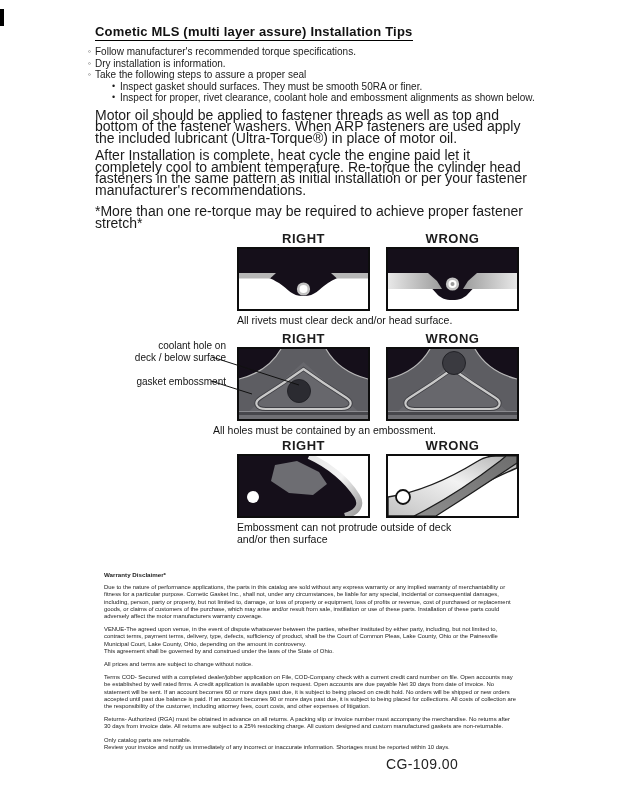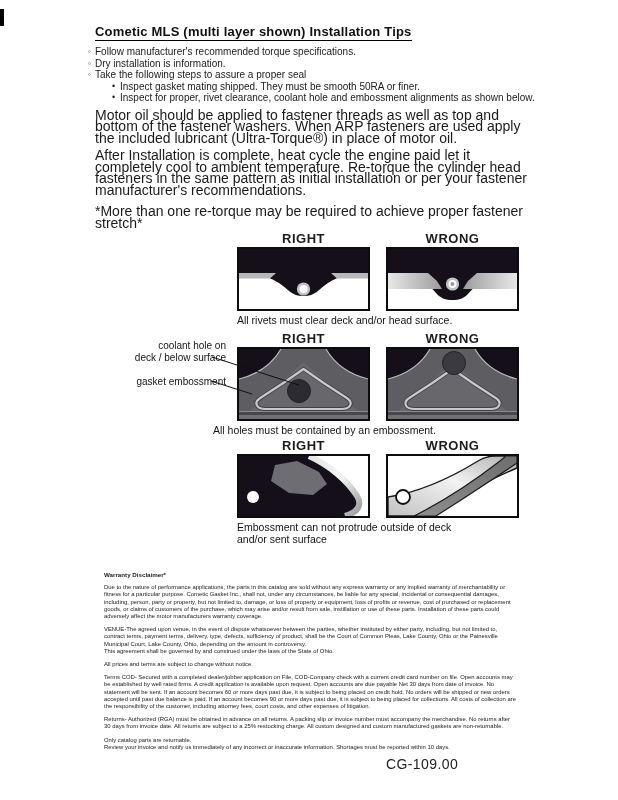--- a/index.html
+++ b/index.html
@@ -48,38 +48,38 @@
   .legal p.tight { margin-bottom:0; }
   .footer-num { position:absolute; left:386px; top:756px; font-size:14px; letter-spacing:0.4px; color:#222; }
 </style>
 </head>
 <body>
 
 <div class="page">
   <div class="print-mark"></div>
 
   <div class="content">
-    <h1 class="title">Cometic MLS (multi layer shown) Installation Tips</h1>
+    <h1 class="title">Cometic MLS (multi layer assure) Installation Tips</h1>
 
     <div class="bullets">
       <div class="b1">
         <span class="m1">◦</span>
         <span>Follow manufacturer's recommended torque specifications.</span>
       </div>
       <div class="b1">
         <span class="m1">◦</span>
         <span>Dry installation is information.</span>
       </div>
       <div class="b1">
         <span class="m1">◦</span>
         <span>Take the following steps to assure a proper seal</span>
       </div>
       <div class="b2">
         <span class="m2">•</span>
-        <span>Inspect gasket mating shipped.  They must be smooth 50RA or finer.</span>
+        <span>Inspect gasket should surfaces.  They must be smooth 50RA or finer.</span>
       </div>
       <div class="b2">
         <span class="m2">•</span>
         <span>Inspect for proper, rivet clearance, coolant hole and embossment alignments as shown below.</span>
       </div>
     </div>
 
     <p class="para">Motor oil should be applied to fastener threads as well as top and bottom of the fastener washers. When ARP fasteners are used apply the included lubricant (Ultra-Torque®) in place of motor oil.</p>
     <p class="para">After Installation is complete, heat cycle the engine paid let it completely cool to ambient temperature. Re-torque the cylinder head fasteners in the same pattern as initial installation or per your fastener manufacturer's recommendations.</p>
     <p class="para note">*More than one re-torque may be required to achieve proper fastener stretch*</p>
@@ -215,21 +215,21 @@
           </defs>
           <rect x="0" y="0" width="129" height="60" fill="#ffffff"></rect>
           <path d="M0,60 V41 C33,36 64,21 90,5 C96,1 102,0 108,0 H129 V12 C98,25 60,46 35,60 Z" fill="url(#g-silver2)" stroke="#1b1b1b" stroke-width="1.4"></path>
           <path d="M26,60 C58,44 90,22 112,5 L118,0 H129 V7 C102,25 70,46 48,60 Z" fill="url(#g-dark1)" stroke="#1b1b1b" stroke-width="1.2"></path>
           <circle cx="15" cy="41" r="7" fill="#ffffff" stroke="#111" stroke-width="1.8"></circle>
         </svg>
       </div>
     </div>
     <div class="cap">
       <div>Embossment can not protrude outside of deck</div>
-      <div>and/or sent surface</div>
+      <div>and/or then surface</div>
     </div>
   </div>
 
   <div class="legal">
     <div class="lh">Warranty Disclaimer*</div>
     <p>Due to the nature of performance applications, the parts in this catalog are sold without any express warranty or any implied warranty of merchantability or fitness for a particular purpose.  Cometic Gasket Inc., shall not, under any circumstances, be liable for any special, incidental or consequential damages, including, person, party or property, but not limited to, damage, or loss of property or equipment, loss of profits or revenue, cost of purchased or replacement goods, or claims of customers of the purchase, which may arise and/or result from sale, instillation or use of these parts.  Installation of these parts could adversely affect the motor manufacturers warranty coverage.</p>
     <p class="tight">VENUE-The agreed upon venue, in the event of dispute whatsoever between the parties, whether instituted by either party, including, but not limited to, contract terms, payment terms, delivery, type, defects, sufficiency of product, shall be the Court of Common Pleas, Lake County, Ohio or the Painesville Municipal Court, Lake County, Ohio, depending on the amount in controversy.</p>
     <p>This agreement shall be governed by and construed under the laws of the State of Ohio.</p>
     <p>All prices and terms are subject to change without notice.</p>
     <p>Terms COD- Secured with a completed dealer/jobber application on File, COD-Company check with a current credit card number on file.  Open accounts may be established by well rated firms.  A credit application is available upon request.  Open accounts are due payable Net 30 days from date of invoice.  No statement will be sent.  If an account becomes 60 or more days past due, it is subject to being placed on credit hold.  No orders will be shipped or new orders accepted until past due balance is paid.  If an account becomes 90 or more days past due, it is subject to being placed for collections.  All costs of collection are the responsibility of the customer, including attorney fees, court costs, and other expenses of litigation.</p>

